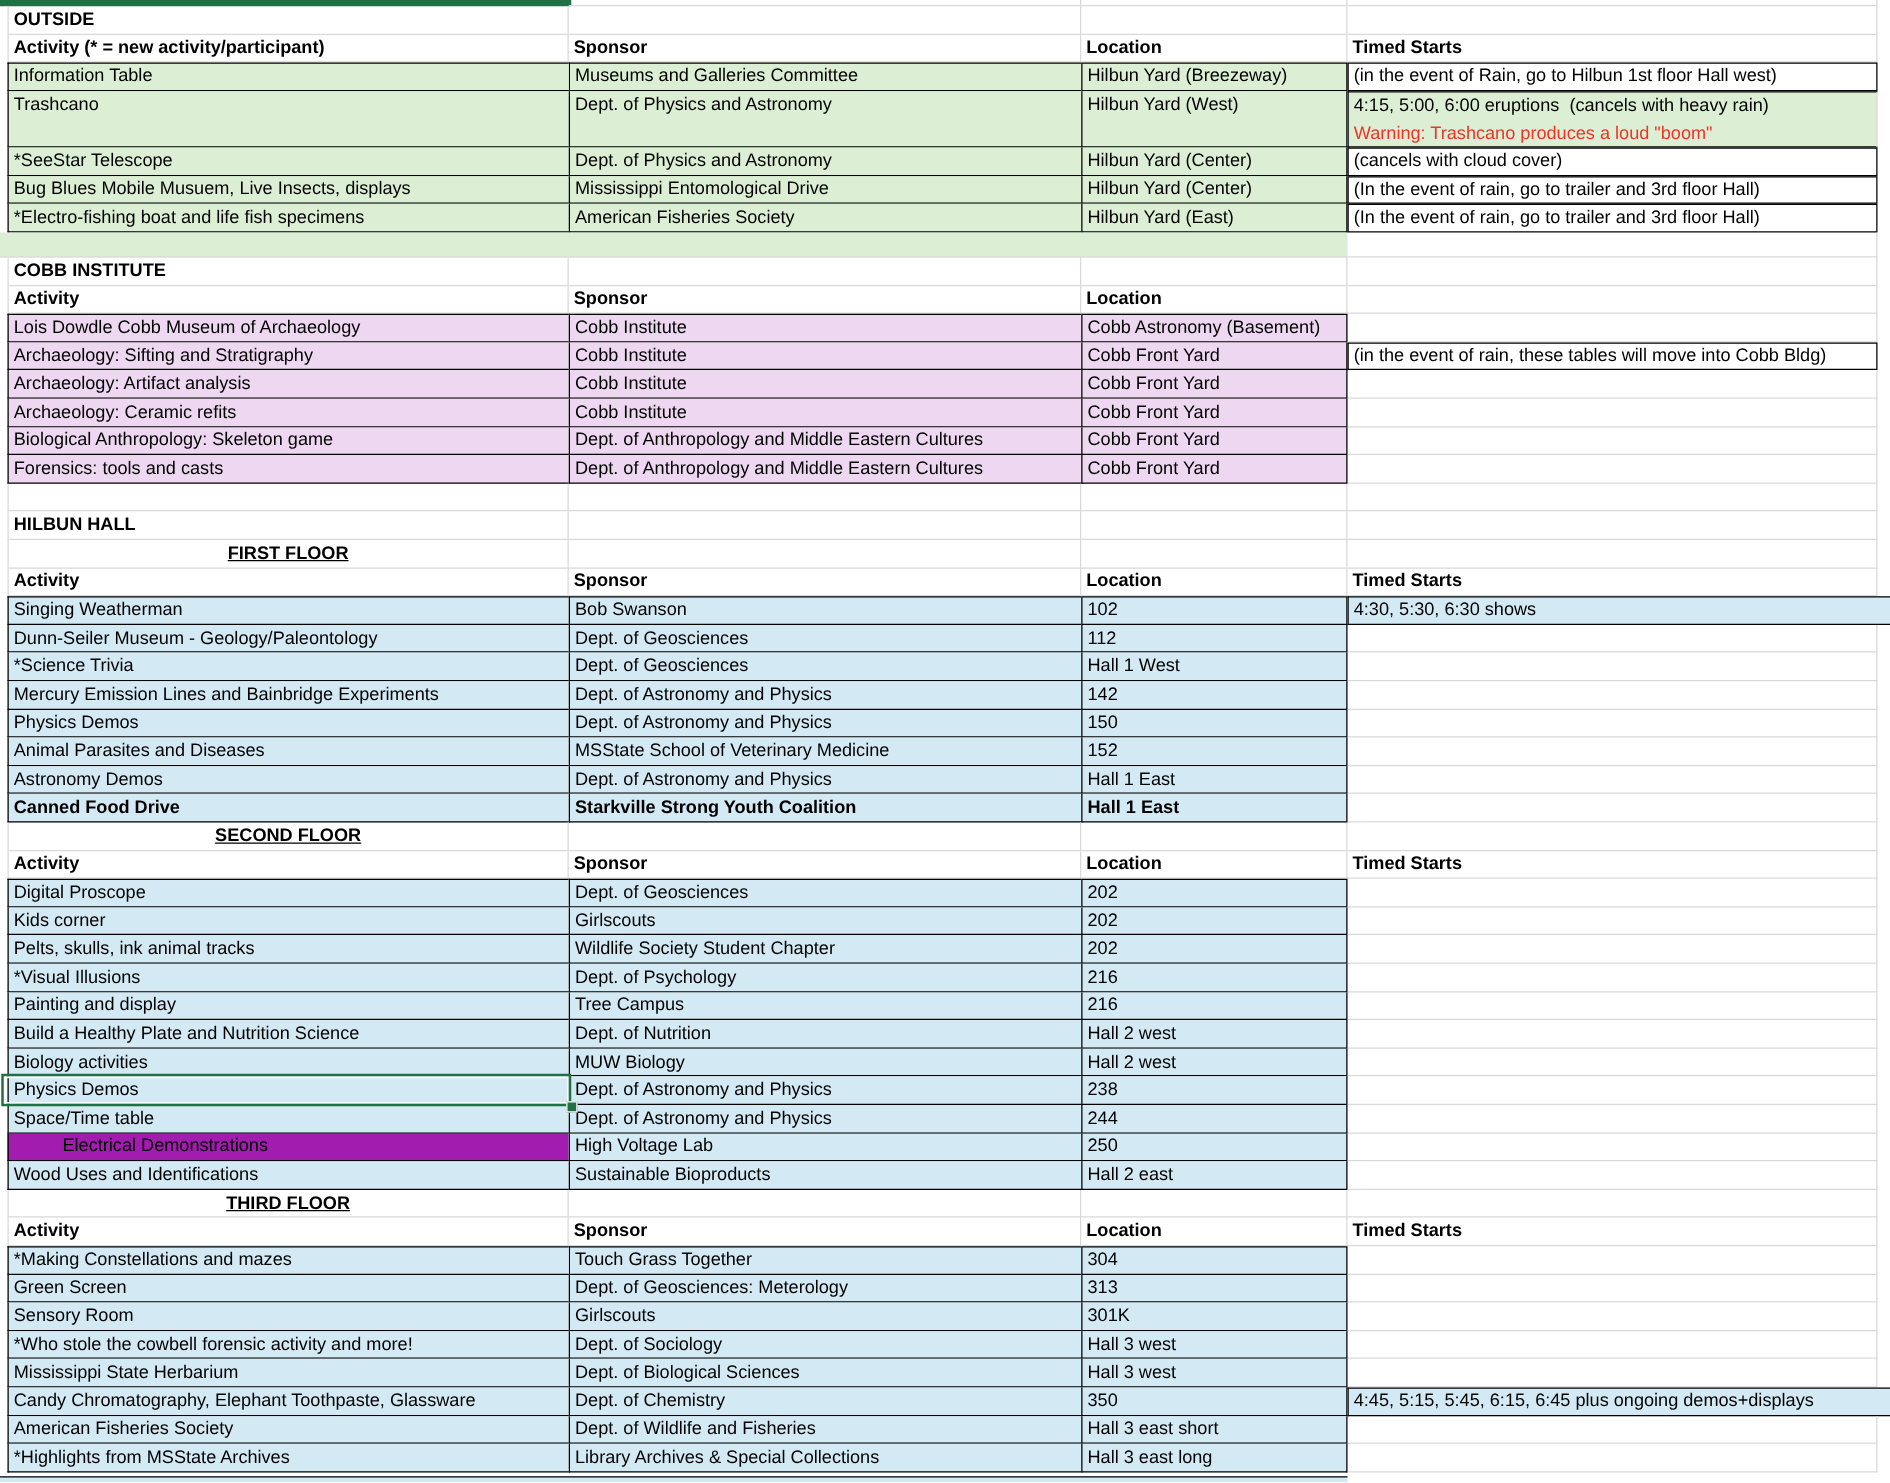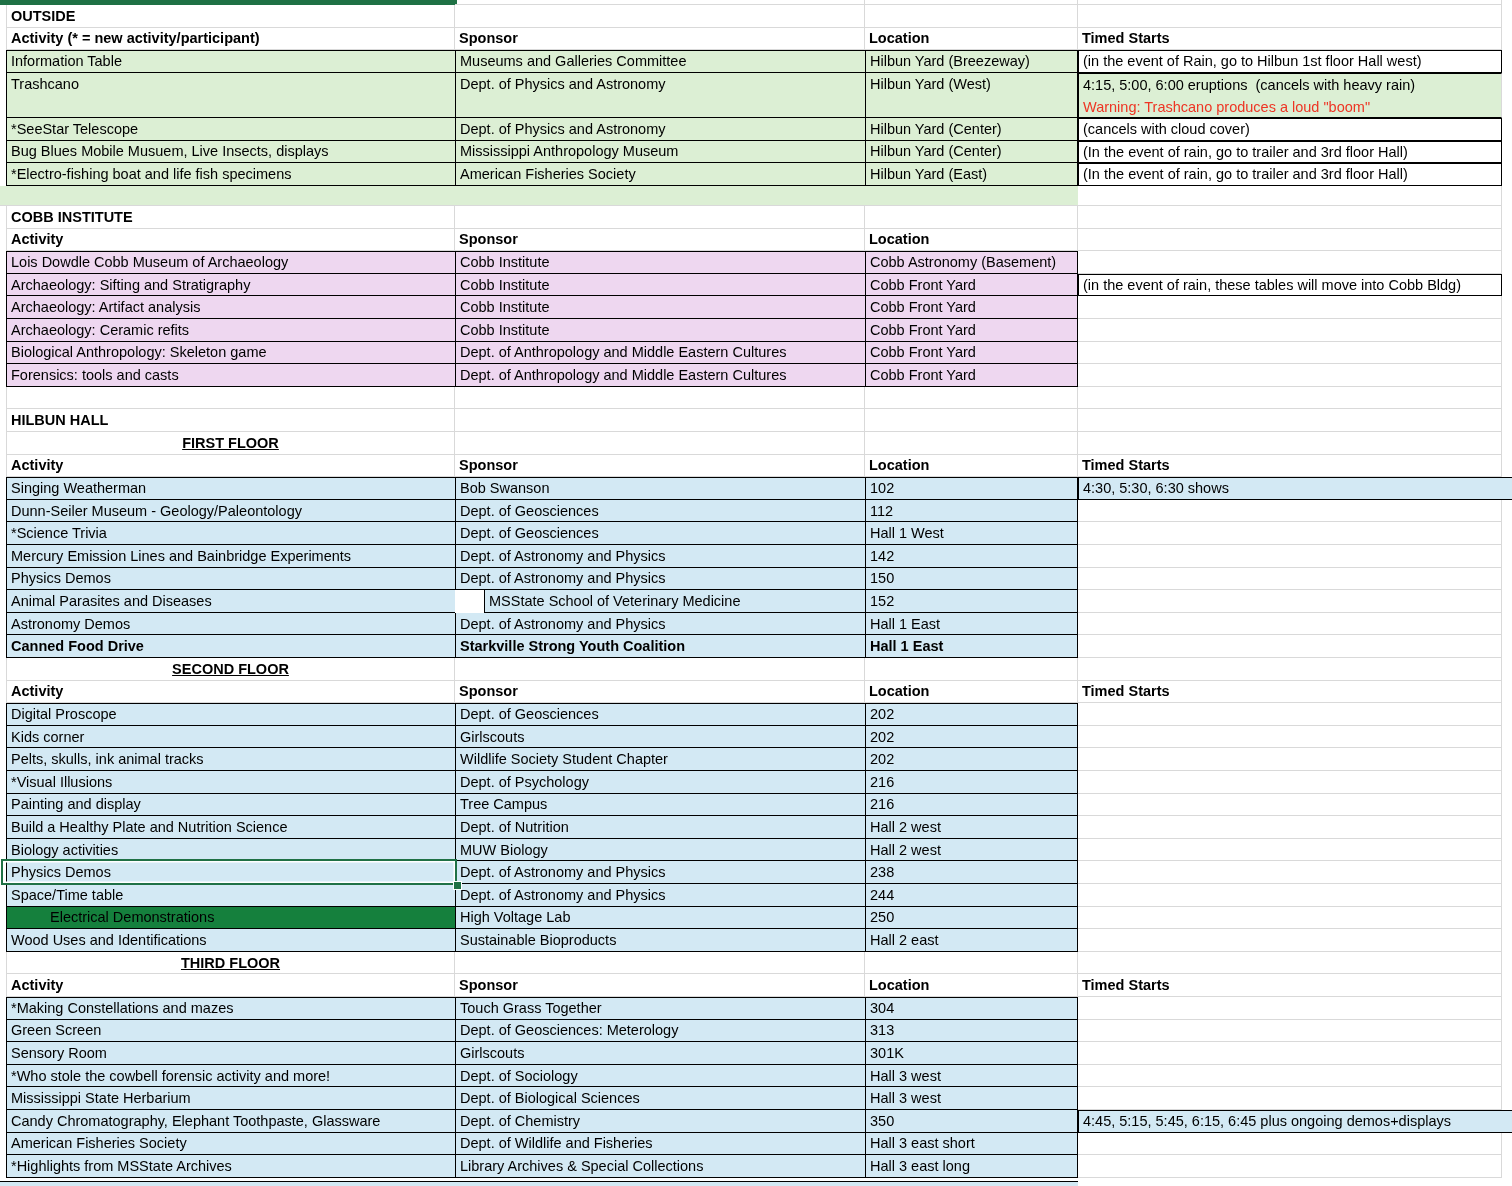--- a/index.html
+++ b/index.html
@@ -65,21 +65,21 @@
       <div class="cell boxedD no-right twolines" style="left: 1078px; width: 424px; background: rgb(220, 239, 212);"><span>4:15, 5:00, 6:00 eruptions  (cancels with heavy rain)</span><span class="warn">Warning: Trashcano produces a loud "boom"</span></div>
     </div>
     <div class="row" style="top: 118px; height: 22.6px;">
       <div class="cell boxed colA" style="left: 6px; width: 449px; background: rgb(220, 239, 212);">*SeeStar Telescope</div>
       <div class="cell boxed colB" style="left: 455px; width: 410px; background: rgb(220, 239, 212);">Dept. of Physics and Astronomy</div>
       <div class="cell boxed colC" style="left: 865px; width: 213px; background: rgb(220, 239, 212);">Hilbun Yard (Center)</div>
       <div class="cell boxedD" style="left: 1078px; width: 424px;">(cancels with cloud cover)</div>
     </div>
     <div class="row" style="top: 140.6px; height: 22.6px;">
       <div class="cell boxed colA" style="left: 6px; width: 449px; background: rgb(220, 239, 212);">Bug Blues Mobile Musuem, Live Insects, displays</div>
-      <div class="cell boxed colB" style="left: 455px; width: 410px; background: rgb(220, 239, 212);">Mississippi Anthropology Museum</div>
+      <div class="cell boxed colB" style="left: 455px; width: 410px; background: rgb(220, 239, 212);">Mississippi Entomological Drive</div>
       <div class="cell boxed colC" style="left: 865px; width: 213px; background: rgb(220, 239, 212);">Hilbun Yard (Center)</div>
       <div class="cell boxedD" style="left: 1078px; width: 424px;">(In the event of rain, go to trailer and 3rd floor Hall)</div>
     </div>
     <div class="row" style="top: 163.2px; height: 22.6px;">
       <div class="cell boxed colA" style="left: 6px; width: 449px; background: rgb(220, 239, 212);">*Electro-fishing boat and life fish specimens</div>
       <div class="cell boxed colB" style="left: 455px; width: 410px; background: rgb(220, 239, 212);">American Fisheries Society</div>
       <div class="cell boxed colC" style="left: 865px; width: 213px; background: rgb(220, 239, 212);">Hilbun Yard (East)</div>
       <div class="cell boxedD" style="left: 1078px; width: 424px;">(In the event of rain, go to trailer and 3rd floor Hall)</div>
     </div>
     <div class="row" style="top: 185.8px; height: 20.2px;">
@@ -183,21 +183,21 @@
       <div class="cell plain colD" style="left: 1078px; width: 424px;"></div>
     </div>
     <div class="row" style="top: 567.6px; height: 22.6px;">
       <div class="cell boxed colA" style="left: 6px; width: 449px; background: rgb(211, 233, 244);">Physics Demos</div>
       <div class="cell boxed colB" style="left: 455px; width: 410px; background: rgb(211, 233, 244);">Dept. of Astronomy and Physics</div>
       <div class="cell boxed colC" style="left: 865px; width: 213px; background: rgb(211, 233, 244);">150</div>
       <div class="cell plain colD" style="left: 1078px; width: 424px;"></div>
     </div>
     <div class="row" style="top: 590.2px; height: 22.6px;">
       <div class="cell boxed colA" style="left: 6px; width: 449px; background: rgb(211, 233, 244);">Animal Parasites and Diseases</div>
-      <div class="cell boxed colB" style="left: 455px; width: 410px; background: rgb(211, 233, 244); margin-left: 29px;">MSState School of Veterinary Medicine</div>
+      <div class="cell boxed colB" style="left: 455px; width: 410px; background: rgb(211, 233, 244);">MSState School of Veterinary Medicine</div>
       <div class="cell boxed colC" style="left: 865px; width: 213px; background: rgb(211, 233, 244);">152</div>
       <div class="cell plain colD" style="left: 1078px; width: 424px;"></div>
     </div>
     <div class="row" style="top: 612.8px; height: 22.6px;">
       <div class="cell boxed colA" style="left: 6px; width: 449px; background: rgb(211, 233, 244);">Astronomy Demos</div>
       <div class="cell boxed colB" style="left: 455px; width: 410px; background: rgb(211, 233, 244);">Dept. of Astronomy and Physics</div>
       <div class="cell boxed colC" style="left: 865px; width: 213px; background: rgb(211, 233, 244);">Hall 1 East</div>
       <div class="cell plain colD" style="left: 1078px; width: 424px;"></div>
     </div>
     <div class="row" style="top: 635.4px; height: 22.6px;">
@@ -268,21 +268,21 @@
       <div class="sel-overlay" style="left: 1px; width: 456px; top: -2px; height: 26.1px;"></div>
       <div class="sel-handle" style="left: 453px; top: 19.6px;"></div>
     </div>
     <div class="row" style="top: 884px; height: 22.6px;">
       <div class="cell boxed colA" style="left: 6px; width: 449px; background: rgb(211, 233, 244);">Space/Time table</div>
       <div class="cell boxed colB" style="left: 455px; width: 410px; background: rgb(211, 233, 244);">Dept. of Astronomy and Physics</div>
       <div class="cell boxed colC" style="left: 865px; width: 213px; background: rgb(211, 233, 244);">244</div>
       <div class="cell plain colD" style="left: 1078px; width: 424px;"></div>
     </div>
     <div class="row" style="top: 906.6px; height: 22.6px;">
-      <div class="cell boxed colA" style="left: 6px; width: 449px; background: #15803d; padding-left: 43px;">Electrical Demonstrations</div>
+      <div class="cell boxed colA" style="left: 6px; width: 449px; background: #a21caf; padding-left: 43px;">Electrical Demonstrations</div>
       <div class="cell boxed colB" style="left: 455px; width: 410px; background: rgb(211, 233, 244);">High Voltage Lab</div>
       <div class="cell boxed colC" style="left: 865px; width: 213px; background: rgb(211, 233, 244); text-align: center;">250</div>
       <div class="cell plain colD" style="left: 1078px; width: 424px;"></div>
     </div>
     <div class="row" style="top: 929.2px; height: 22.6px;">
       <div class="cell boxed colA" style="left: 6px; width: 449px; background: rgb(211, 233, 244);">Wood Uses and Identifications</div>
       <div class="cell boxed colB" style="left: 455px; width: 410px; background: rgb(211, 233, 244);">Sustainable Bioproducts</div>
       <div class="cell boxed colC" style="left: 865px; width: 213px; background: rgb(211, 233, 244);">Hall 2 east</div>
       <div class="cell plain colD" style="left: 1078px; width: 424px;"></div>
     </div>

